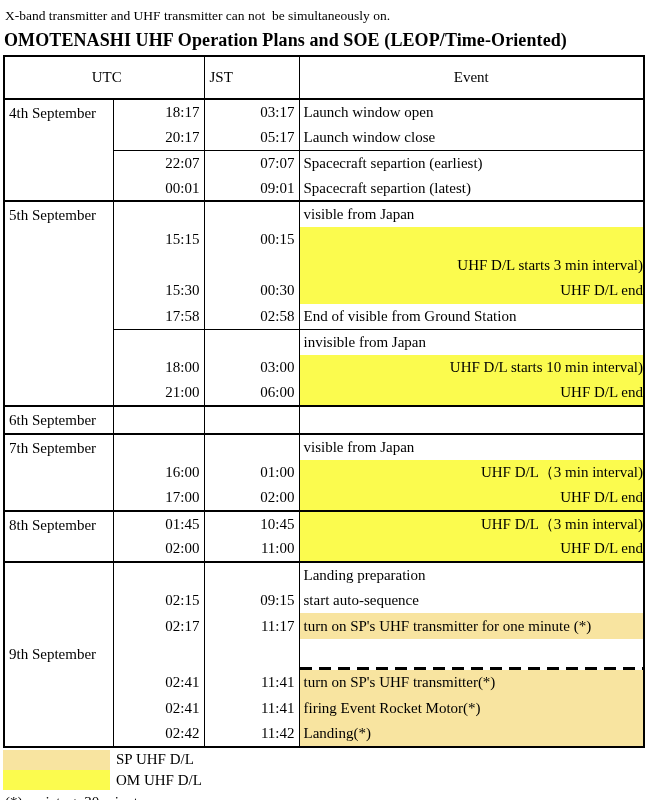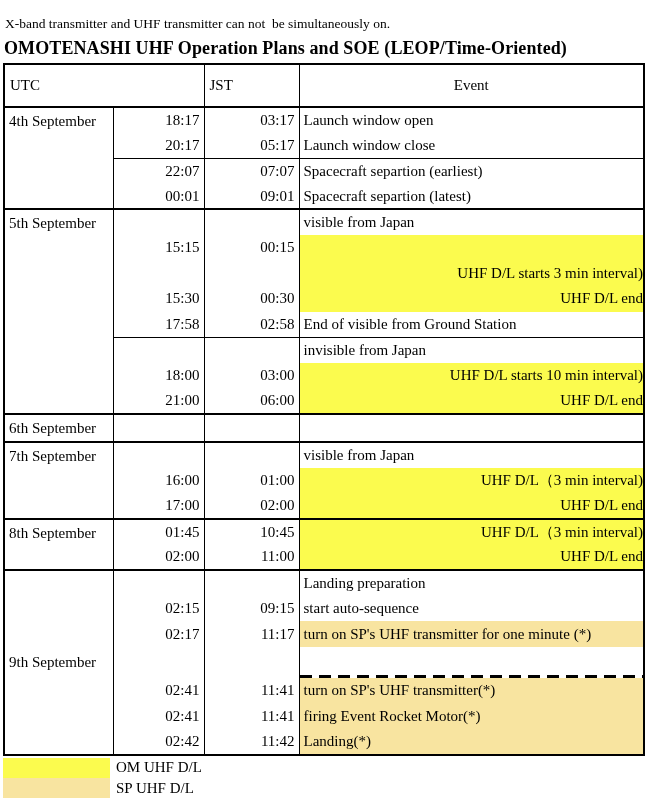--- a/index.html
+++ b/index.html
@@ -10,21 +10,21 @@
   * { box-sizing: border-box; }
   html, body {
     margin: 0; padding: 0;
     background: #ffffff;
     font-family: "Liberation Serif", "DejaVu Serif", serif;
     color: #000;
   }
   .page {
     width: 646px;
     height: 800px;
-    padding: 16px 3px 0 3px;
+    padding: 8px 3px 0 3px;
     overflow: hidden;
   }
   .note-top {
     font-size: 13.5px;
     line-height: 16px;
     white-space: pre-wrap;
     padding-left: 2px;
   }
   .page-title {
     font-size: 18px;
@@ -48,21 +48,21 @@
     font-size: 15px;
     white-space: nowrap;
     overflow: hidden;
     padding: 0;
   }
   tr.header-row td {
     height: 43px;
     border-bottom: 2px solid var(--border);
     vertical-align: middle;
   }
-  .h-utc   { text-align: left; padding-left: 5px; }
+  .h-utc   { text-align: center; padding-left: 5px; }
   .h-jst   { text-align: left; padding-left: 5px; border-left: 1px solid var(--border); }
   .h-event { text-align: center; border-left: 1px solid var(--border); }
   tbody tr { height: 25.6px; }
   tbody tr.row-tall { height: 31px; }
   .c-date {
     border-right: 1px solid var(--border);
     vertical-align: top;
     line-height: 25px;
     padding: 1px 2px 0 4px;
   }
@@ -273,24 +273,24 @@
         <tr>
           <td class="c-utc">02:42</td>
           <td class="c-jst">11:42</td>
           <td class="c-event hl-sp">Landing(*)</td>
         </tr>
       </tbody>
   </table>
 
   <div class="legend">
     <div class="legend-item">
+      <div class="legend-swatch hl-sp"></div>
+      <div class="legend-label">SP UHF D/L</div>
+    </div>
+    <div class="legend-item">
       <div class="legend-swatch hl-om"></div>
       <div class="legend-label">OM UHF D/L</div>
     </div>
-    <div class="legend-item">
-      <div class="legend-swatch hl-sp"></div>
-      <div class="legend-label">SP UHF D/L</div>
-    </div>
   </div>
 
   <div class="footnote">(*) variate +-30 minutes</div>
 
 </div>
 
 </body></html>

